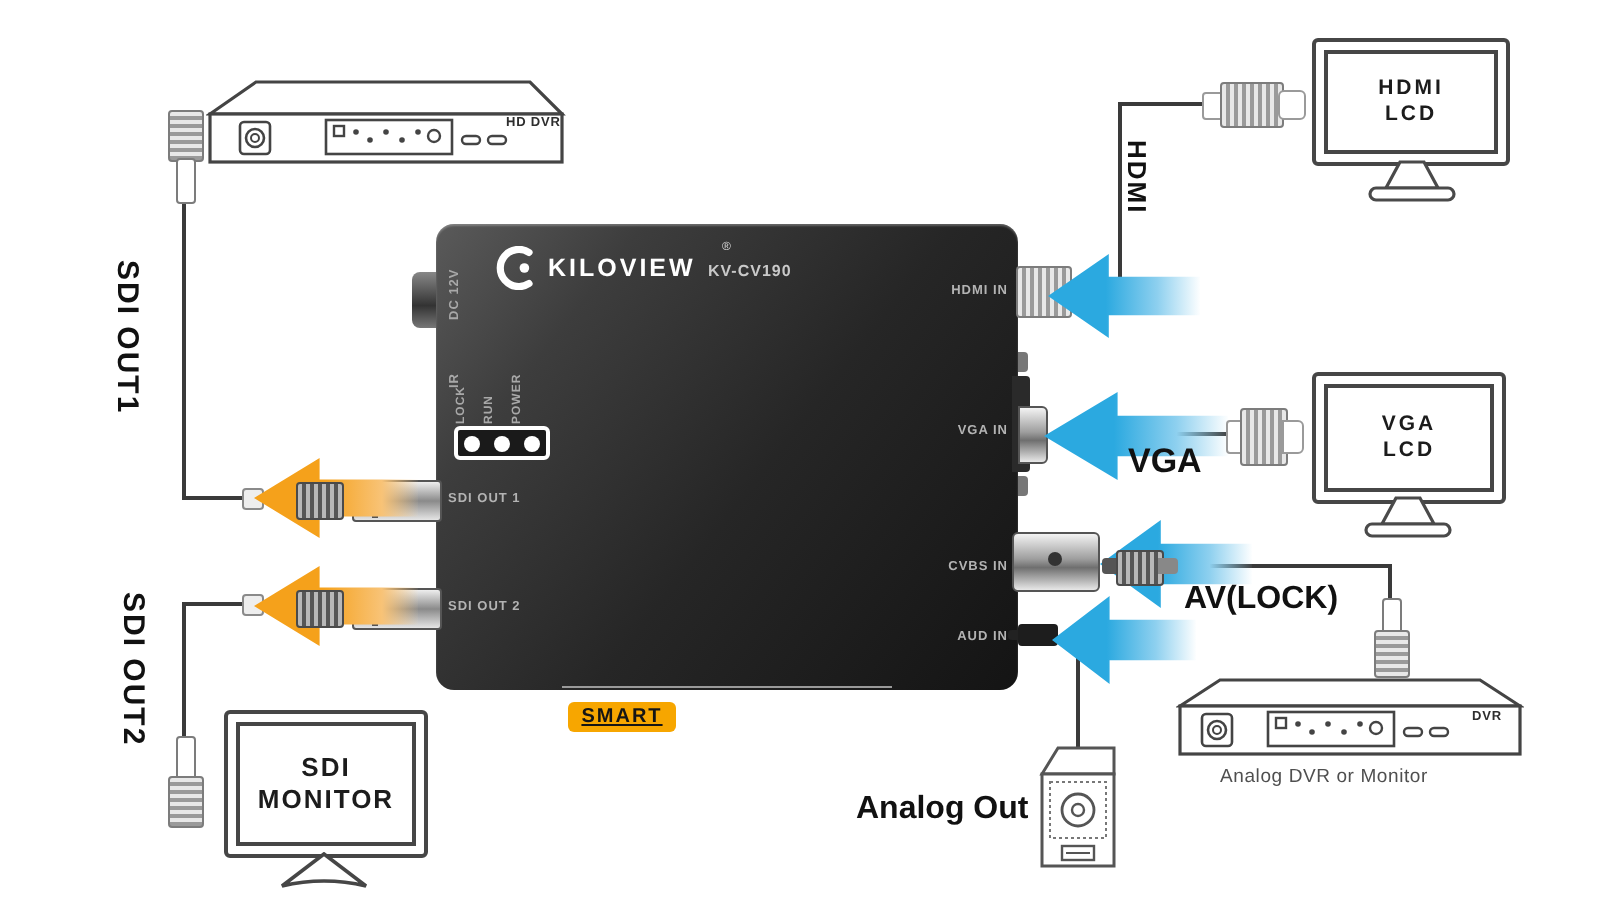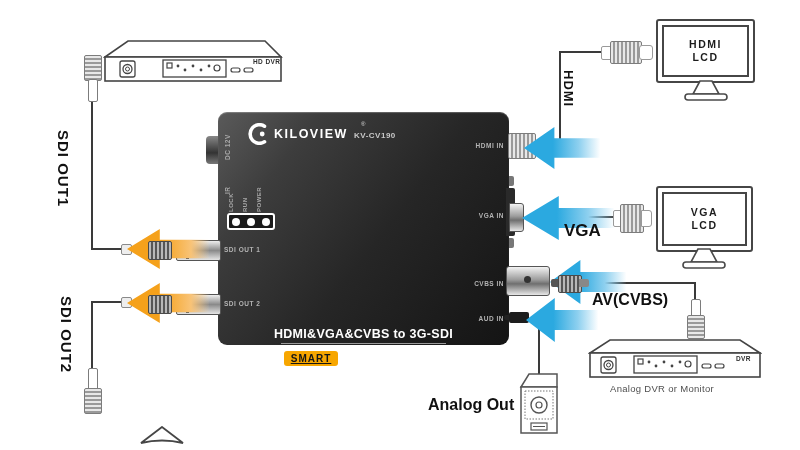--- a/index.html
+++ b/index.html
@@ -83,20 +83,26 @@
 
   <div class="abs ridged-v" style="left:84px;top:55px;width:16px;height:24px;"></div>
   <div class="abs" style="left:88px;top:79px;width:8px;height:21px;background:#fff;border:1.5px solid #7c7c7c;border-radius:2px;"></div>
 
   <div class="big-vlabel" style="left:55px;top:130px;">SDI OUT1</div>
   <div class="big-vlabel" style="left:58px;top:296px;">SDI OUT2</div>
 
   <div class="abs" style="left:88px;top:368px;width:8px;height:20px;background:#fff;border:1.5px solid #7c7c7c;border-radius:2px;"></div>
   <div class="abs ridged-v" style="left:84px;top:388px;width:16px;height:24px;"></div>
 
+  <div class="monitor" style="left:112px;top:355px;width:98px;height:70px;">
+    <div class="screen" style="font-size:13px;letter-spacing:1px;">
+      <span>SDI</span>
+      <span>MONITOR</span>
+    </div>
+  </div>
   <svg class="abs" style="left:135px;top:426px;" width="54" height="20" viewBox="0 0 54 20">
     <path d="M27,1 L6,17 Q27,12 48,17 Z" fill="#fff" stroke="#464646" stroke-width="1.8"></path>
   </svg>
 
   <div class="abs" style="left:206px;top:136px;width:14px;height:28px;background:linear-gradient(to bottom,#888,#333 60%,#777);border-radius:4px 0 0 4px;"></div>
   <div class="abs" style="left:508px;top:176px;width:6px;height:10px;background:#777;border-radius:0 2px 2px 0;"></div>
   <div class="abs" style="left:508px;top:238px;width:6px;height:10px;background:#777;border-radius:0 2px 2px 0;"></div>
 
   <div class="device">
 
@@ -113,21 +119,20 @@
     <span class="abs vlabel sidelabel" style="left:10px;top:72px;height:28px;font-size:6px;">LOCK</span>
     <span class="abs vlabel sidelabel" style="left:24px;top:72px;height:28px;font-size:6px;">RUN</span>
     <span class="abs vlabel sidelabel" style="left:38px;top:68px;height:32px;font-size:6px;">POWER</span>
 
     <div class="led-block">
       <div class="led"></div>
       <div class="led"></div>
       <div class="led"></div>
     </div>
 
-    <div class="devtitle">HDMI&amp;VGA&amp;CVBS to 3G-SDI</div>
     <div class="underline"></div>
     <div class="badge-row">
       <span class="badge">SMART</span>
       <span class="conv">Converter</span>
     </div>
 
     <span class="plabel" style="left:6px;top:134px;">SDI OUT 1</span>
     <span class="plabel" style="left:6px;top:188px;">SDI OUT 2</span>
     <span class="plabel right" style="left:226px;top:30px;">HDMI IN</span>
     <span class="plabel right" style="left:226px;top:100px;">VGA IN</span>
@@ -186,21 +191,21 @@
     <polygon points="18,1 11,14 37,14 30,1" fill="#fff" stroke="#4a4a4a" stroke-width="1.6"></polygon>
     <rect x="3" y="14" width="42" height="6" rx="3" fill="#fff" stroke="#4a4a4a" stroke-width="1.6"></rect>
   </svg>
 
   <div class="abs metal" style="left:506px;top:266px;width:42px;height:28px;border-radius:3px;"></div>
   <div class="abs" style="left:524px;top:276px;width:7px;height:7px;background:#333;border-radius:50%;"></div>
   <div class="arrow cyan" style="left:550px;top:260px;width:76px;height:44px;"></div>
   <div class="abs" style="left:551px;top:279px;width:8px;height:8px;background:#555;border-radius:2px 0 0 2px;"></div>
   <div class="abs ridged-dark" style="left:558px;top:275px;width:22px;height:16px;"></div>
   <div class="abs" style="left:579px;top:279px;width:10px;height:8px;background:#888;border-radius:0 2px 2px 0;"></div>
-  <div class="big-label" style="left:592px;top:291px;">AV(CVBS)</div>
+  <div class="big-label" style="left:592px;top:291px;">AV(LOCK)</div>
 
   <div class="abs" style="left:691px;top:299px;width:8px;height:17px;background:#fff;border:1.5px solid #7c7c7c;border-radius:2px;"></div>
   <div class="abs ridged-v" style="left:687px;top:315px;width:16px;height:22px;"></div>
 
   <svg class="abs" style="left:588px;top:336px;" width="174" height="44" viewBox="0 0 174 44">
     <polygon points="2,17 22,4 152,4 172,17" fill="#fff" stroke="#444" stroke-width="1.6"></polygon>
     <rect x="2" y="17" width="170" height="24" fill="#fff" stroke="#444" stroke-width="1.6"></rect>
     <rect x="13" y="21" width="15" height="16" rx="2" fill="none" stroke="#444" stroke-width="1.3"></rect>
     <circle cx="20.5" cy="29" r="4.5" fill="none" stroke="#444" stroke-width="1.3"></circle>
     <circle cx="20.5" cy="29" r="2" fill="none" stroke="#444" stroke-width="1"></circle>

